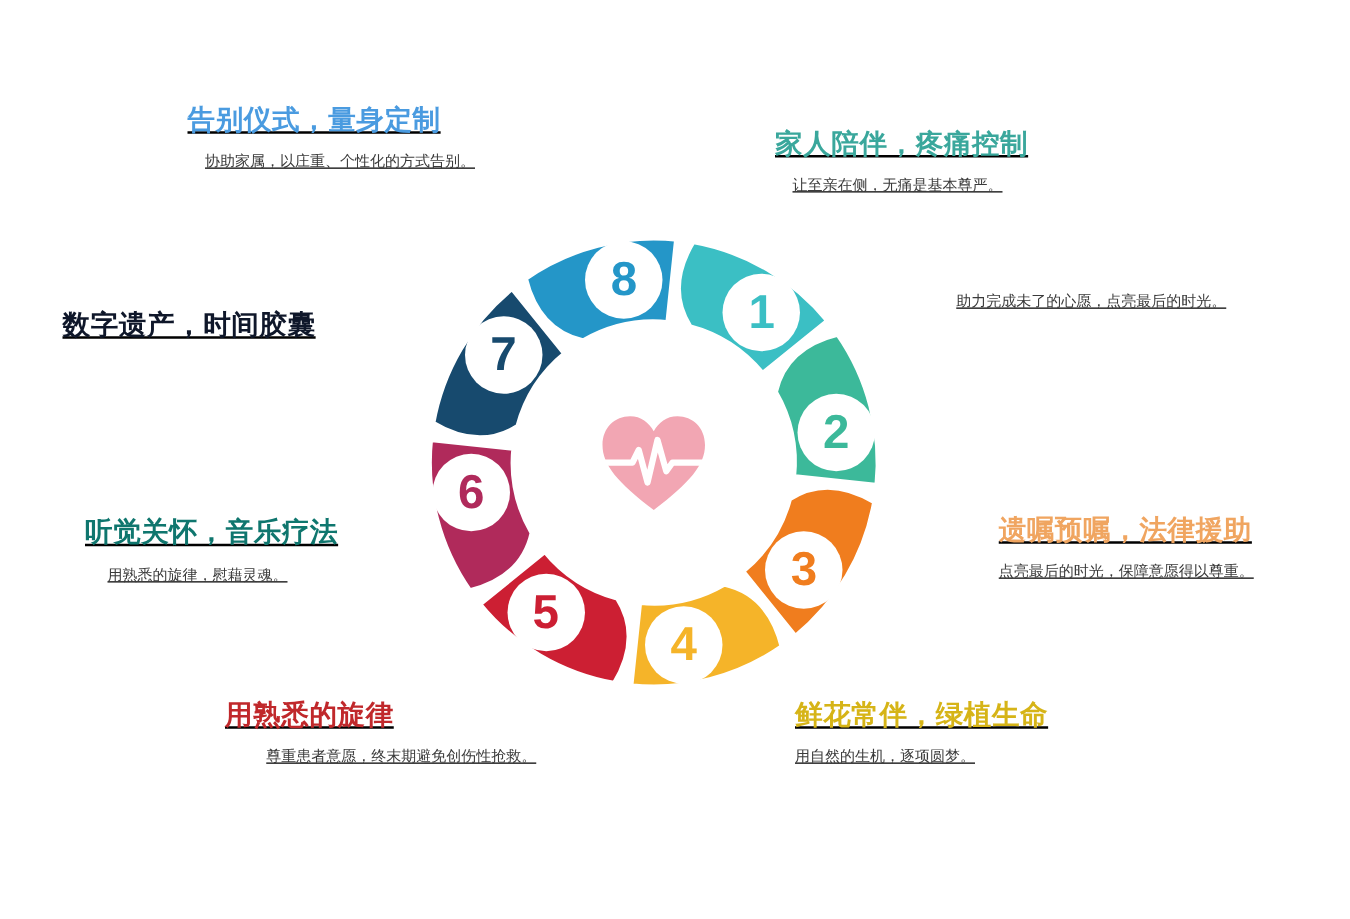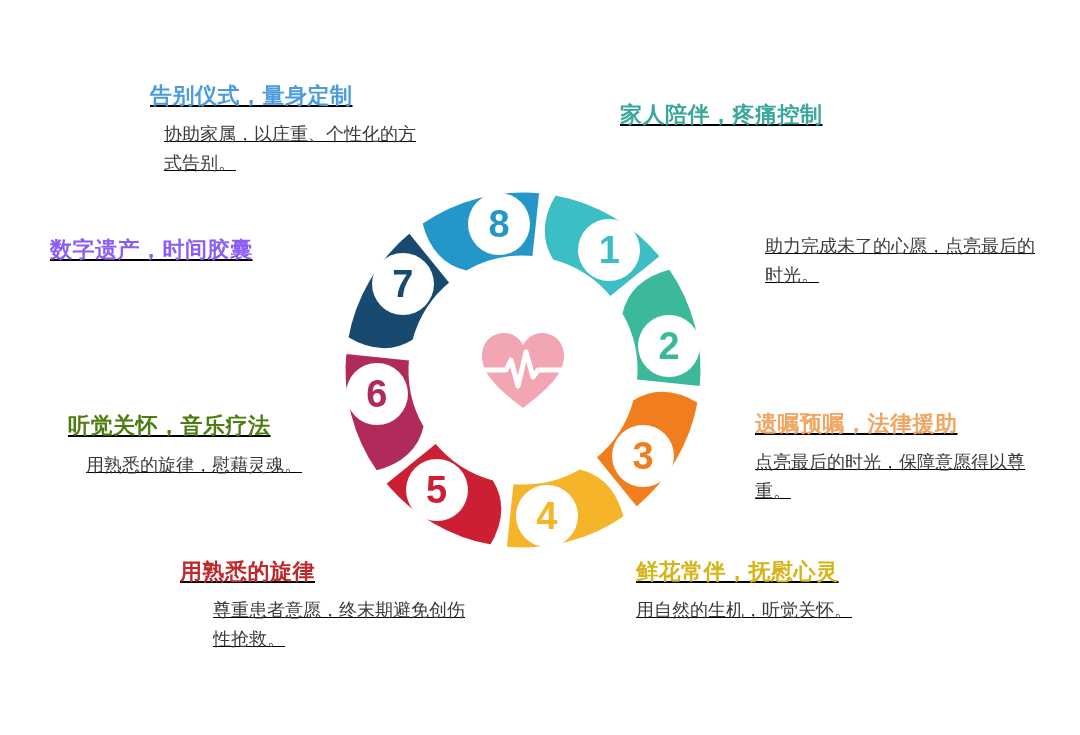--- a/index.html
+++ b/index.html
@@ -71,21 +71,21 @@
   
   .block { position: absolute; }
   .block .b-title {
     font-size: 22px;
     font-weight: bold;
     line-height: 1.25;
     letter-spacing: 0.5px;
     white-space: nowrap;
   }
   .block .b-body {
-    font-size: 18px;
+    font-size: 12px;
     line-height: 1.62;
     color: #3a3a3a;
     margin-top: 10px;
     font-weight: normal;
   }
 
   .align-left   { text-align: left; text-decoration: underline; }
 
   
   #blk-8 { left: 150px;  top: 82px;  width: 270px; }
@@ -96,21 +96,21 @@
 
   #blk-7 { left: 50px;   top: 236px; width: 300px; }
   #blk-7 .b-body { margin-left: 12px; }
 
   #blk-2 { left: 765px;  top: 222px; width: 280px; }
   #blk-2 .b-body { margin-left: 0px; }
 
   #blk-6 { left: 68px;   top: 412px; width: 285px; }
   #blk-6 .b-body { margin-left: 18px; }
 
-  #blk-3 { left: 755px;  top: 410px; width: 280px; }
+  #blk-3 { left: 799px;  top: 410px; width: 280px; }
 
   #blk-5 { left: 180px;  top: 558px; width: 300px; }
   #blk-5 .b-body { margin-left: 33px; }
 
   #blk-4 { left: 636px;  top: 558px; width: 300px; }
 </style>
 </head>
 <body>
 
 <div id="infographic">
@@ -148,43 +148,44 @@
     </div>
   </div>
 
   <div class="block align-left" id="blk-8">
     <div class="b-title" style="color: rgb(74, 155, 224);">告别仪式，量身定制</div>
     <div class="b-body" style="color: rgb(58, 58, 58);">协助家属，以庄重、个性化的方式告别。</div>
   </div>
 
   <div class="block align-left" id="blk-1">
     <div class="b-title" style="color: rgb(58, 167, 156);">家人陪伴，疼痛控制</div>
+    <div class="b-body" style="color: rgb(58, 58, 58);">让至亲在侧，无痛是基本尊严。</div>
   </div>
 
   <div class="block align-left" id="blk-7">
-    <div class="b-title" style="color: #8b5cf6;">数字遗产，时间胶囊</div>
+    <div class="b-title" style="color: #0f172a; margin-top: 10px;">数字遗产，时间胶囊</div>
   </div>
 
   <div class="block align-left" id="blk-2">
     <div class="b-body" style="color: rgb(58, 58, 58);">助力完成未了的心愿，点亮最后的时光。</div>
   </div>
 
   <div class="block align-left" id="blk-6">
-    <div class="b-title" style="color: #4d7c0f;">听觉关怀，音乐疗法</div>
+    <div class="b-title" style="color: #0f766e;">听觉关怀，音乐疗法</div>
     <div class="b-body" style="color: rgb(58, 58, 58); margin-top: 11px;">用熟悉的旋律，慰藉灵魂。</div>
   </div>
 
   <div class="block align-left" id="blk-3">
     <div class="b-title" style="color: rgb(240, 165, 96);">遗嘱预嘱，法律援助</div>
     <div class="b-body" style="color: rgb(58, 58, 58);">点亮最后的时光，保障意愿得以尊重。</div>
   </div>
 
   <div class="block align-left" id="blk-5">
     <div class="b-title" style="color: rgb(192, 40, 43);">用熟悉的旋律</div>
     <div class="b-body" style="color: rgb(58, 58, 58);">尊重患者意愿，终末期避免创伤性抢救。</div>
   </div>
 
   <div class="block align-left" id="blk-4">
-    <div class="b-title" style="color: rgb(214, 180, 23);">鲜花常伴，抚慰心灵</div>
-    <div class="b-body" style="color: rgb(58, 58, 58);">用自然的生机，听觉关怀。</div>
+    <div class="b-title" style="color: rgb(214, 180, 23);">鲜花常伴，绿植生命</div>
+    <div class="b-body" style="color: rgb(58, 58, 58);">用自然的生机，逐项圆梦。</div>
   </div>
 
 </div>
 
 </body></html>

